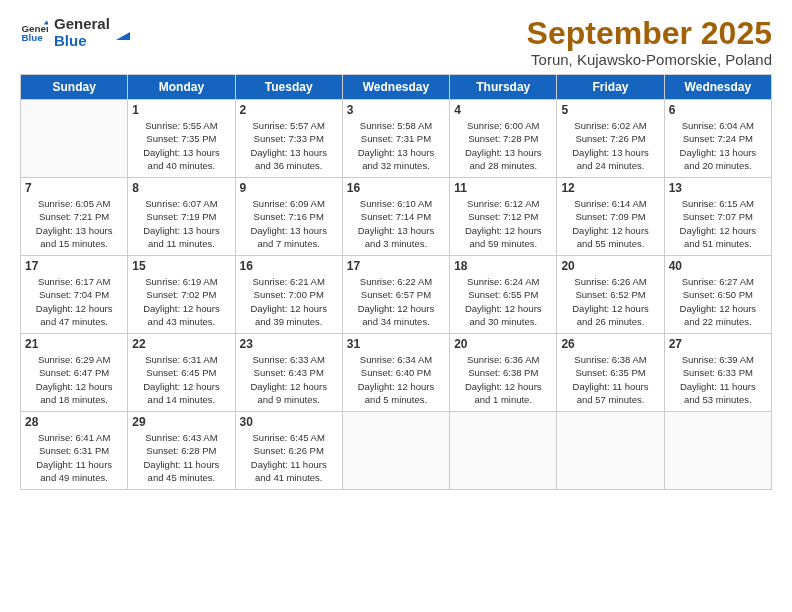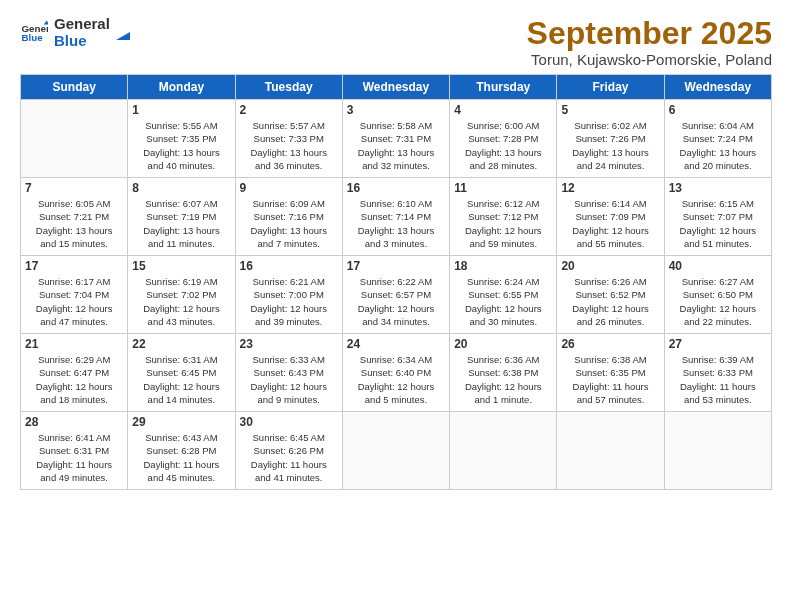--- a/index.html
+++ b/index.html
@@ -215,21 +215,21 @@
           </td>
           <td>
             <span class="day-number">22</span>
             <div class="day-info">Sunrise: 6:31 AM<br>Sunset: 6:45 PM<br>Daylight: 12 hours<br>and 14 minutes.</div>
           </td>
           <td>
             <span class="day-number">23</span>
             <div class="day-info">Sunrise: 6:33 AM<br>Sunset: 6:43 PM<br>Daylight: 12 hours<br>and 9 minutes.</div>
           </td>
           <td>
-            <span class="day-number">24</span>
+            <span class="day-number">31</span>
             <div class="day-info">Sunrise: 6:34 AM<br>Sunset: 6:40 PM<br>Daylight: 12 hours<br>and 5 minutes.</div>
           </td>
           <td>
             <span class="day-number">20</span>
             <div class="day-info">Sunrise: 6:36 AM<br>Sunset: 6:38 PM<br>Daylight: 12 hours<br>and 1 minute.</div>
           </td>
           <td>
             <span class="day-number">26</span>
             <div class="day-info">Sunrise: 6:38 AM<br>Sunset: 6:35 PM<br>Daylight: 11 hours<br>and 57 minutes.</div>
           </td>

